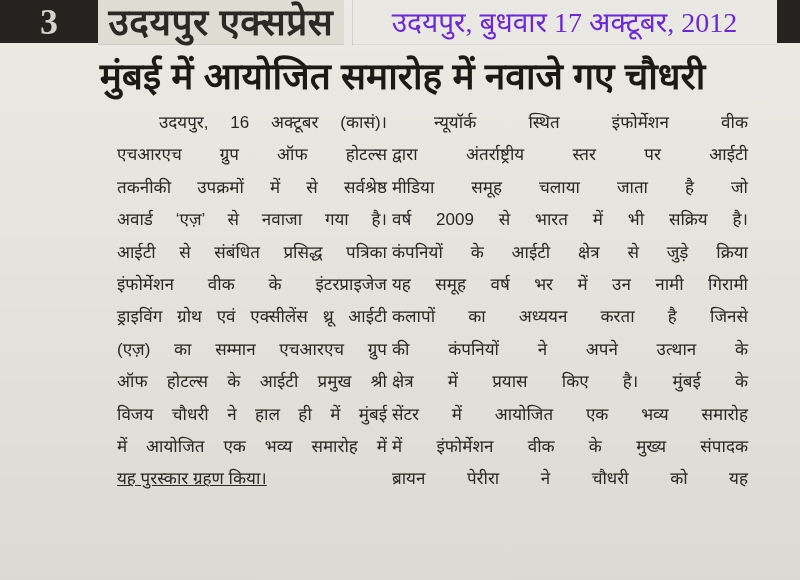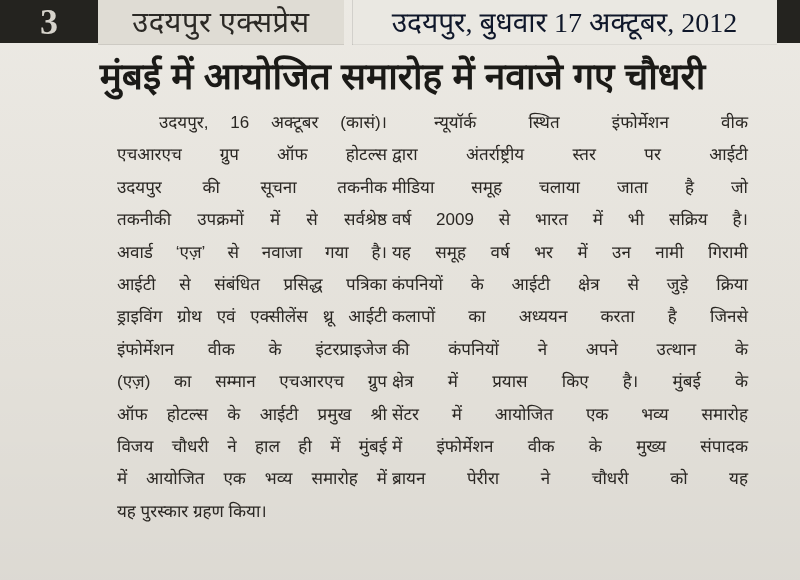--- a/index.html
+++ b/index.html
@@ -33,33 +33,33 @@
     text-shadow: 0 0 1px rgba(0,0,0,0.4);
   }
   .masthead-block {
     position: absolute; top: 0; left: 98px;
     width: 246px; height: 45px;
     background: #dfdcd4;
     display: flex; align-items: center; justify-content: center;
     box-shadow: inset 0 -1px 0 rgba(0,0,0,0.08);
   }
   .masthead {
-    font-weight: normal; font-size: 29px; line-height: 1;
+    font-weight: bold; font-size: 37px; line-height: 1;
     color: #2b2925; letter-spacing: 0.5px;
     font-family: "Liberation Sans", "DejaVu Sans", sans-serif;
   }
   .date-block {
     position: absolute; top: 0; left: 352px;
     width: 425px; height: 45px;
     background: #eae8e2;
     display: flex; align-items: center; justify-content: center;
     box-shadow: inset 1px 0 0 rgba(0,0,0,0.10), inset 0 -1px 0 rgba(0,0,0,0.06);
   }
   .dateline {
-    font-size: 28px; line-height: 1; color: #0f172a;
+    font-size: 28px; line-height: 1; color: #6d28d9;
     font-family: "Liberation Serif", "DejaVu Serif", serif;
     white-space: nowrap;
   }
   .edge-block {
     position: absolute; top: 0; left: 777px;
     width: 23px; height: 43px;
     background: #24231f;
   }
 
   
@@ -82,21 +82,21 @@
   .col1 { left: 117px; width: 270px; }
   .col2 { left: 392px; width: 356px; }
   .ln {
     height: 32.4px;
     text-align: justify;
     text-align-last: justify;
     white-space: nowrap;
     overflow: visible;
   }
   .ln.first { padding-left: 42px; }
-  .ln.last  { text-align-last: left; }
+  .ln.last  { text-align-last: left; text-decoration: underline; }
 </style>
 </head>
 <body>
 
 <div class="clipping">
 
   <div class="hdr">
     <div class="page-no-block">
       <span class="page-no">3</span>
     </div>
@@ -107,40 +107,39 @@
       <span class="dateline">उदयपुर, बुधवार 17 अक्टूबर, 2012</span>
     </div>
     <div class="edge-block"></div>
   </div>
 
   <div class="headline">मुंबई में आयोजित समारोह में नवाजे गए चौधरी</div>
 
   <div class="col col1">
     <div class="ln first">उदयपुर, 16 अक्टूबर (कासं)।</div>
     <div class="ln">एचआरएच ग्रुप ऑफ होटल्स</div>
-    <div class="ln">उदयपुर की सूचना तकनीक</div>
     <div class="ln">तकनीकी उपक्रमों में से सर्वश्रेष्ठ</div>
     <div class="ln">अवार्ड ‘एज़’ से नवाजा गया है।</div>
     <div class="ln">आईटी से संबंधित प्रसिद्ध पत्रिका</div>
+    <div class="ln">इंफोर्मेशन वीक के इंटरप्राइजेज</div>
     <div class="ln">ड्राइविंग ग्रोथ एवं एक्सीलेंस थ्रू आईटी</div>
-    <div class="ln">इंफोर्मेशन वीक के इंटरप्राइजेज</div>
     <div class="ln">(एज़) का सम्मान एचआरएच ग्रुप</div>
     <div class="ln">ऑफ होटल्स के आईटी प्रमुख श्री</div>
     <div class="ln">विजय चौधरी ने हाल ही में मुंबई</div>
     <div class="ln">में आयोजित एक भव्य समारोह में</div>
     <div class="ln last">यह पुरस्कार ग्रहण किया।</div>
   </div>
 
   <div class="col col2">
     <div class="ln first">न्यूयॉर्क स्थित इंफोर्मेशन वीक</div>
     <div class="ln">द्वारा अंतर्राष्ट्रीय स्तर पर आईटी</div>
     <div class="ln">मीडिया समूह चलाया जाता है जो</div>
     <div class="ln">वर्ष 2009 से भारत में भी सक्रिय है।</div>
+    <div class="ln">कंपनियों के आईटी क्षेत्र से जुड़े क्रिया</div>
     <div class="ln">यह समूह वर्ष भर में उन नामी गिरामी</div>
-    <div class="ln">कंपनियों के आईटी क्षेत्र से जुड़े क्रिया</div>
     <div class="ln">कलापों का अध्ययन करता है जिनसे</div>
     <div class="ln">की कंपनियों ने अपने उत्थान के</div>
     <div class="ln">क्षेत्र में प्रयास किए है। मुंबई के</div>
     <div class="ln">सेंटर में आयोजित एक भव्य समारोह</div>
     <div class="ln">में इंफोर्मेशन वीक के मुख्य संपादक</div>
     <div class="ln">ब्रायन पेरीरा ने चौधरी को यह</div>
   </div>
 
 </div>
 

